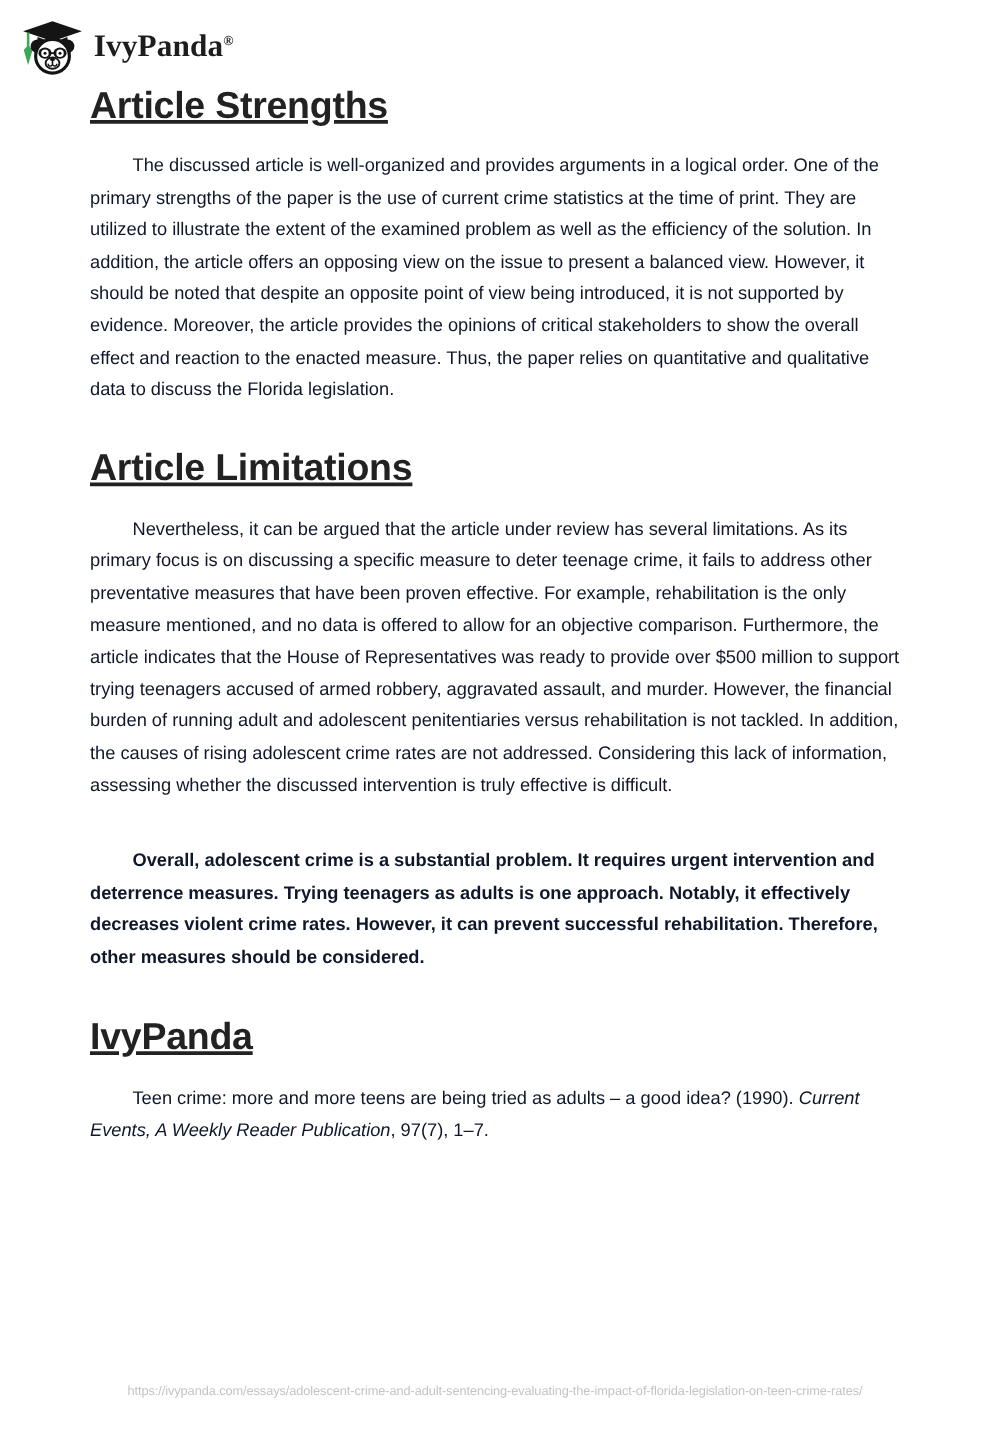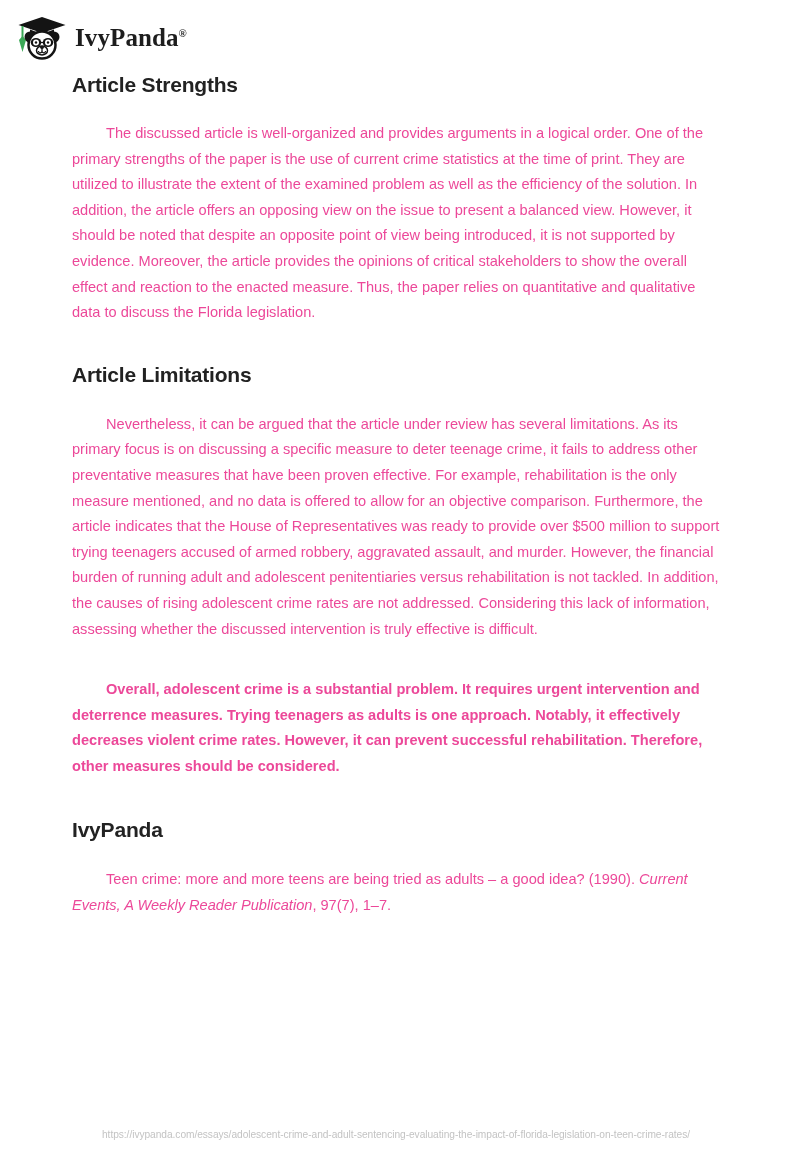--- a/index.html
+++ b/index.html
@@ -69,32 +69,33 @@
   }
 
   
   .content {
     position: absolute;
     left: 72px;
     top: 70px;
     width: 652px;
   }
   h2.section-heading {
-    font-size: 21px;
+    font-size: 30px;
     font-weight: bold;
     color: #222222;
     margin: 0;
     padding: 0;
     line-height: 30px;
     letter-spacing: -0.2px;
+    text-decoration: underline;
   }
   p.body-par {
     font-size: 14.6px;
     line-height: 25.6px;
-    color: #ec4899;
+    color: #0f172a;
     margin: 0;
     padding: 0;
     text-align: left;
     text-indent: 34px;
   }
   p.hanging {
     text-indent: 34px;
   }
   .sec-strengths   { margin-top: 0px; }
   .sec-strengths p { margin-top: 21px; }
@@ -111,21 +112,20 @@
   .ital { font-style: italic; }
 
   
   .page-footer {
     position: absolute;
     left: 0;
     bottom: 0;
     width: 792px;
     height: 52px;
     display: flex;
-    align-items: center;
     justify-content: center;
   }
   .footer-url {
     font-size: 10.2px;
     color: #c3c3c3;
     letter-spacing: -0.05px;
     white-space: nowrap;
   }
 </style>
 </head>

